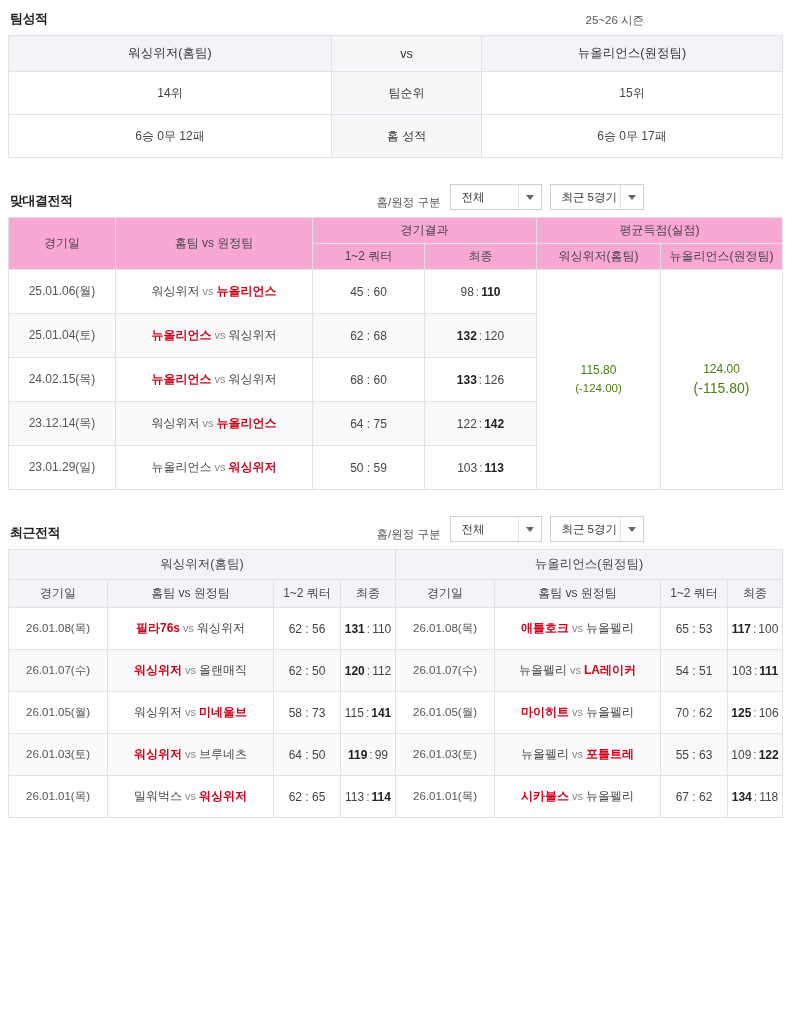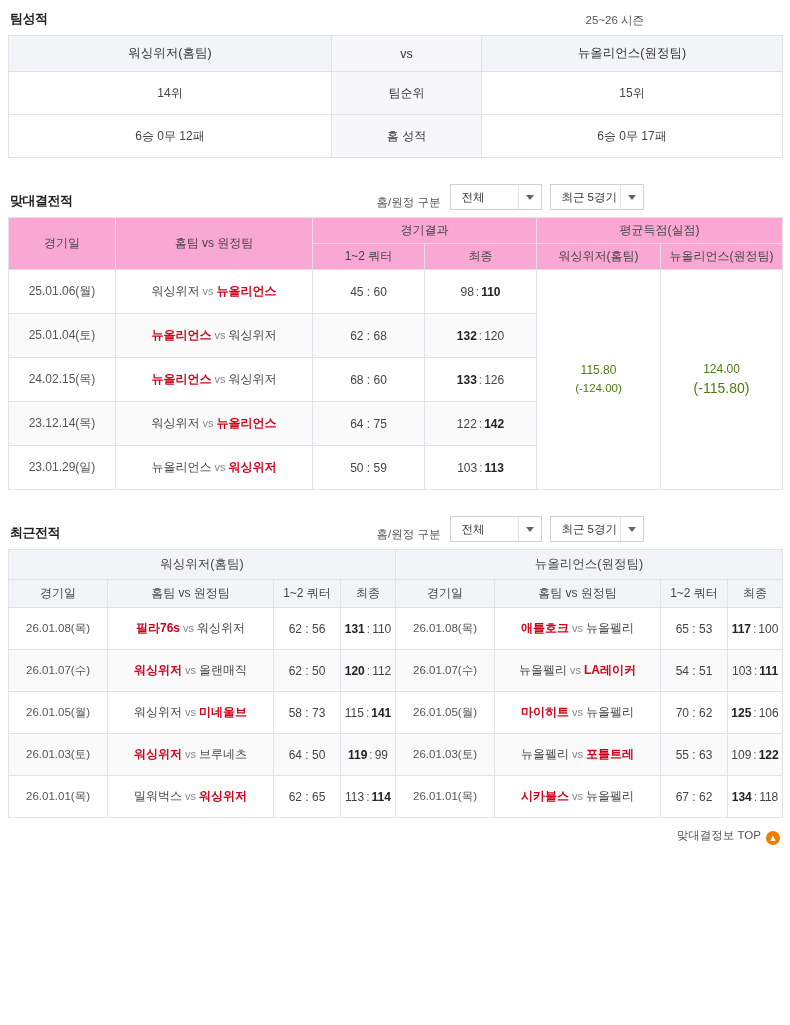--- a/index.html
+++ b/index.html
@@ -294,17 +294,14 @@
           <td>62 : 65</td>
           <td><span class="">113</span><span class="sep">:</span><span class="bold">114</span></td>
           <td class="date">26.01.01(목)</td>
           <td><span class="red">시카불스</span><span class="vs">vs</span><span class="">뉴올펠리</span></td>
           <td>67 : 62</td>
           <td><span class="bold">134</span><span class="sep">:</span><span class="">118</span></td>
         </tr>
       </tbody>
   </table>
 
-  <div class="foot">
-    <span>맞대결정보 TOP</span><span class="top-btn">▲</span>
-  </div>
 
 </div>
 
 </body></html>

